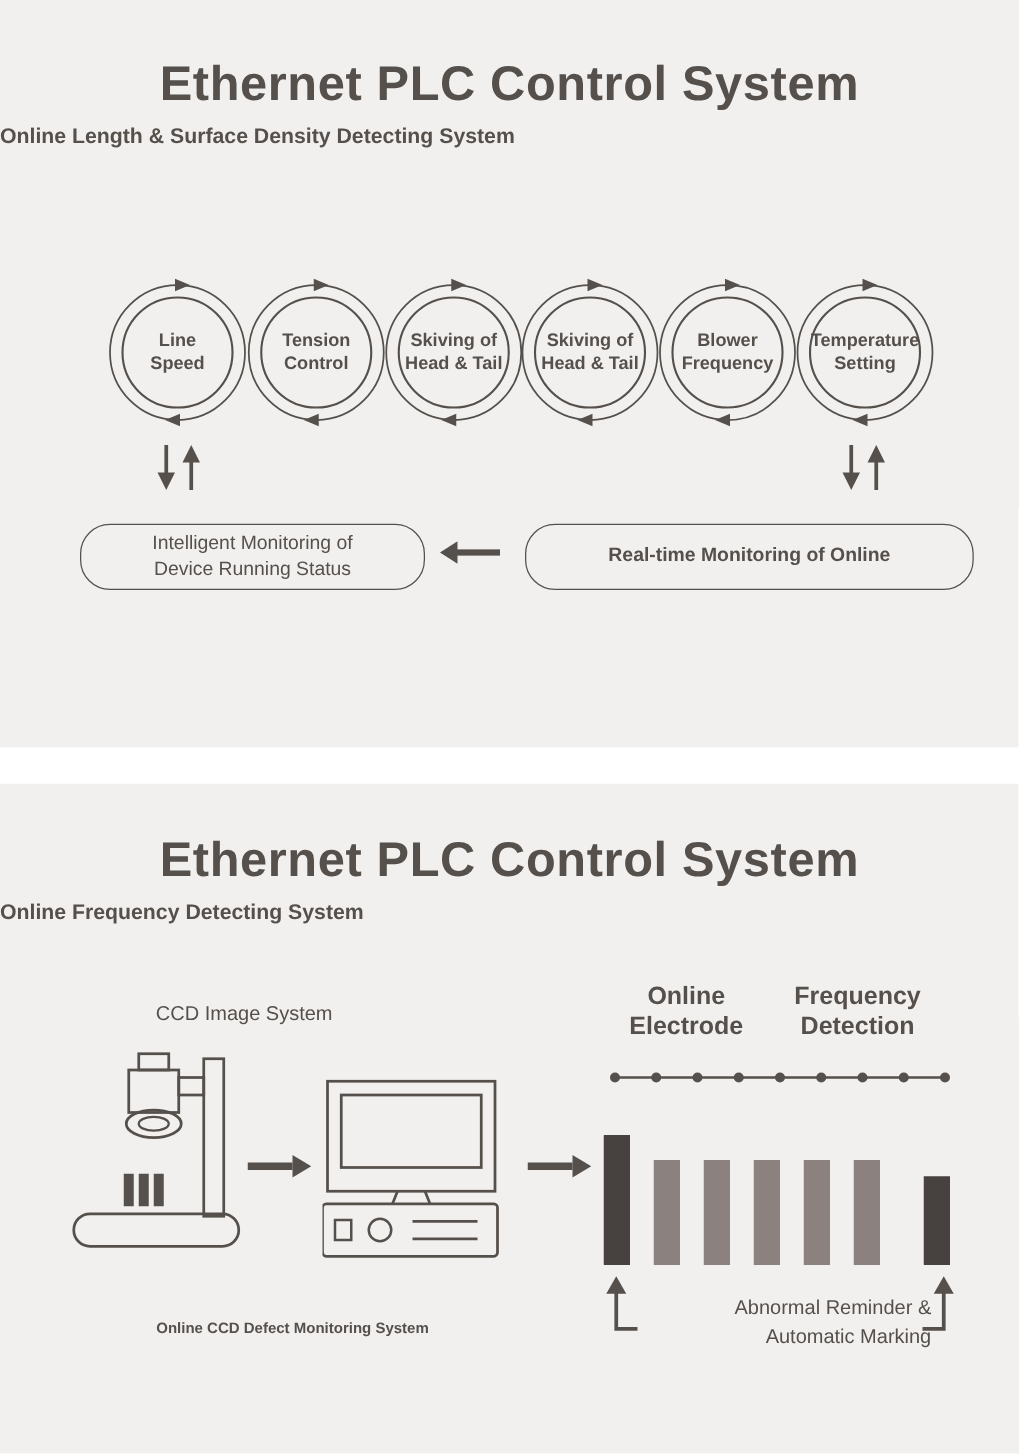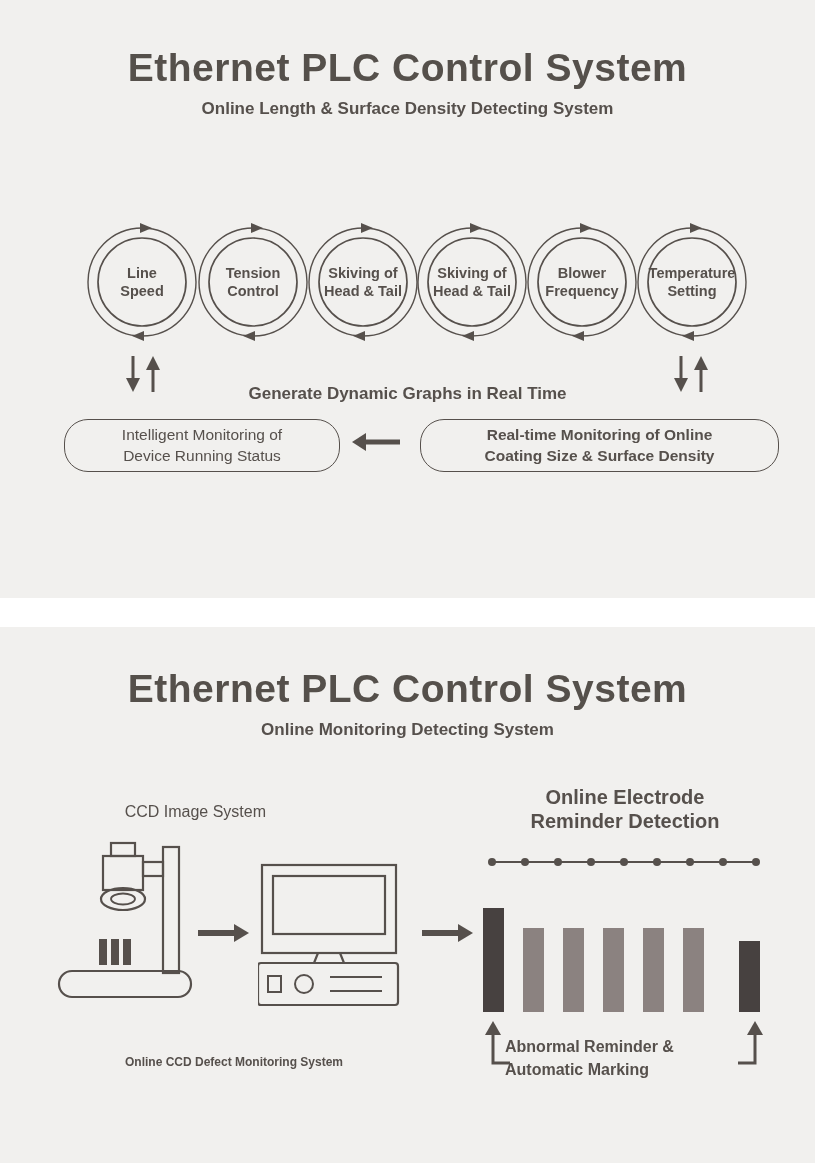--- a/index.html
+++ b/index.html
@@ -6,21 +6,21 @@
   .page{position:relative;width:815px;height:1163px;background:#ffffff;overflow:hidden;
         font-family:"Liberation Sans", sans-serif;color:#56504c;}
   .panel{position:absolute;left:0;width:815px;background:#f1f0ee;}
   .panel-1{top:0;height:598px;}
   .divider{position:absolute;top:598px;left:0;width:815px;height:29px;background:#ffffff;}
   .panel-2{top:627px;height:536px;}
 
   .big-title{margin:0;text-align:center;font-size:39px;font-weight:700;color:#55504b;letter-spacing:.5px;}
   .panel-1 .big-title{padding-top:46px;}
   .panel-2 .big-title{padding-top:40px;}
-  .subtitle{margin-top:9px;text-align:center;font-size:17px;font-weight:700;color:#56504c;}
+  .subtitle{margin-top:9px;text-align:left;font-size:17px;font-weight:700;color:#56504c;}
 
   
   .node{position:absolute;width:120px;height:120px;top:222px;}
   .node-rings{position:absolute;inset:0;}
   .node-label{position:absolute;inset:0;display:flex;flex-direction:column;align-items:center;
               justify-content:center;text-align:center;font-size:14.5px;font-weight:700;line-height:1.25;}
 
   .updown-arrows{position:absolute;top:354px;}
   .updown-left{left:120px;}
   .updown-right{left:668px;}
@@ -32,42 +32,42 @@
             display:flex;flex-direction:column;align-items:center;justify-content:center;
             font-size:15.5px;line-height:1.32;text-align:center;background:transparent;box-sizing:border-box;}
   .pill-left{left:64px;width:276px;}
   .pill-right{left:420px;width:359px;font-weight:bold;}
   .arrow-left-svg{position:absolute;left:352px;top:433px;}
 
   
   .ccd-heading{position:absolute;left:46px;top:176px;width:220px;text-align:right;
                font-size:16px;font-weight:400;}
   .detect-heading{position:absolute;left:488px;top:158px;width:274px;text-align:center;
-                  font-size:20px;font-weight:700;line-height:1.2;display:flex;flex-direction:column;}
+                  font-size:20px;font-weight:700;line-height:1.2;display:flex;flex-direction:row;}
   .ccd-svg{position:absolute;left:55px;top:214px;}
   .flow-arrow-1{position:absolute;left:198px;top:296px;}
   .computer-svg{position:absolute;left:258px;top:236px;}
   .flow-arrow-2{position:absolute;left:422px;top:296px;}
 
   .marker-line{position:absolute;left:488px;top:230px;width:272px;height:9px;
                display:flex;justify-content:space-between;align-items:center;}
   .marker-line::before{content:"";position:absolute;left:3px;right:3px;top:50%;height:2px;
                        margin-top:-1px;background:#56504c;}
   .marker-line .dot{position:relative;width:8px;height:8px;border-radius:50%;background:#56504c;z-index:1;}
 
   .bars{position:absolute;left:483px;top:278px;width:278px;height:107px;}
   .bars .bar{position:absolute;bottom:0;width:21px;}
   .bars .bar.gray{background:#8b8280;}
   .bars .bar.dark{background:#474140;}
 
   .bent-arrow{position:absolute;top:392px;}
   .bent-left{left:480px;}
   .bent-right{left:736px;}
-  .annotation{position:absolute;left:505px;top:408px;width:240px;text-align:left;
-              font-size:16px;font-weight:700;line-height:1.45;display:flex;flex-direction:column;}
+  .annotation{position:absolute;left:505px;top:408px;width:240px;text-align:right;
+              font-size:16px;font-weight:400;line-height:1.45;display:flex;flex-direction:column;}
   .bottom-caption{position:absolute;left:38px;top:428px;width:392px;text-align:center;
                   font-size:12px;font-weight:700;}
 </style>
 </head>
 <body>
 
 <div class="page">
 
   <section class="panel panel-1">
     <h1 class="big-title">Ethernet PLC Control System</h1>
@@ -152,46 +152,44 @@
       <line x1="33" y1="38" x2="33" y2="14" stroke="#56504c" stroke-width="3"></line>
       <polygon points="26,16 40,16 33,2" fill="#56504c"></polygon>
     </svg>
     <svg class="updown-arrows updown-right" width="46" height="40" viewBox="0 0 46 40">
       <line x1="13" y1="2" x2="13" y2="26" stroke="#56504c" stroke-width="3"></line>
       <polygon points="6,24 20,24 13,38" fill="#56504c"></polygon>
       <line x1="33" y1="38" x2="33" y2="14" stroke="#56504c" stroke-width="3"></line>
       <polygon points="26,16 40,16 33,2" fill="#56504c"></polygon>
     </svg>
 
-    <div class="caption-1">Generate Dynamic Graphs in Real Time</div>
 
     <div class="pill-box pill-left">
       <span>Intelligent Monitoring of</span>
       <span>Device Running Status</span>
     </div>
     <svg class="arrow-left-svg" width="48" height="18" viewBox="0 0 48 18">
       <rect x="13" y="6.5" width="35" height="5" fill="#56504c"></rect>
       <polygon points="14,0 14,18 0,9" fill="#56504c"></polygon>
     </svg>
     <div class="pill-box pill-right">
       <span>Real-time Monitoring of Online</span>
-      <span>Coating Size &amp; Surface Density</span>
     </div>
   </section>
 
   <div class="divider"></div>
 
   <section class="panel panel-2">
     <h1 class="big-title">Ethernet PLC Control System</h1>
-    <div class="subtitle">Online Monitoring Detecting System</div>
+    <div class="subtitle">Online Frequency Detecting System</div>
 
     <div class="ccd-heading">CCD Image System</div>
     <div class="detect-heading">
       <span>Online Electrode</span>
-      <span>Reminder Detection</span>
+      <span>Frequency Detection</span>
     </div>
 
     <svg class="ccd-svg" width="145" height="165" viewBox="0 0 145 165">
       <rect x="108" y="6" width="16" height="126" fill="none" stroke="#56504c" stroke-width="2.2"></rect>
       <rect x="56" y="2" width="24" height="13" fill="none" stroke="#56504c" stroke-width="2.2"></rect>
       <rect x="48" y="15" width="40" height="34" fill="none" stroke="#56504c" stroke-width="2.2"></rect>
       <rect x="88" y="21" width="20" height="14" fill="none" stroke="#56504c" stroke-width="2.2"></rect>
       <ellipse cx="68" cy="58" rx="22" ry="11" fill="none" stroke="#56504c" stroke-width="2.2"></ellipse>
       <ellipse cx="68" cy="58" rx="12" ry="5.5" fill="none" stroke="#56504c" stroke-width="1.8"></ellipse>
       <rect x="44" y="98" width="8" height="26" fill="#56504c"></rect>

